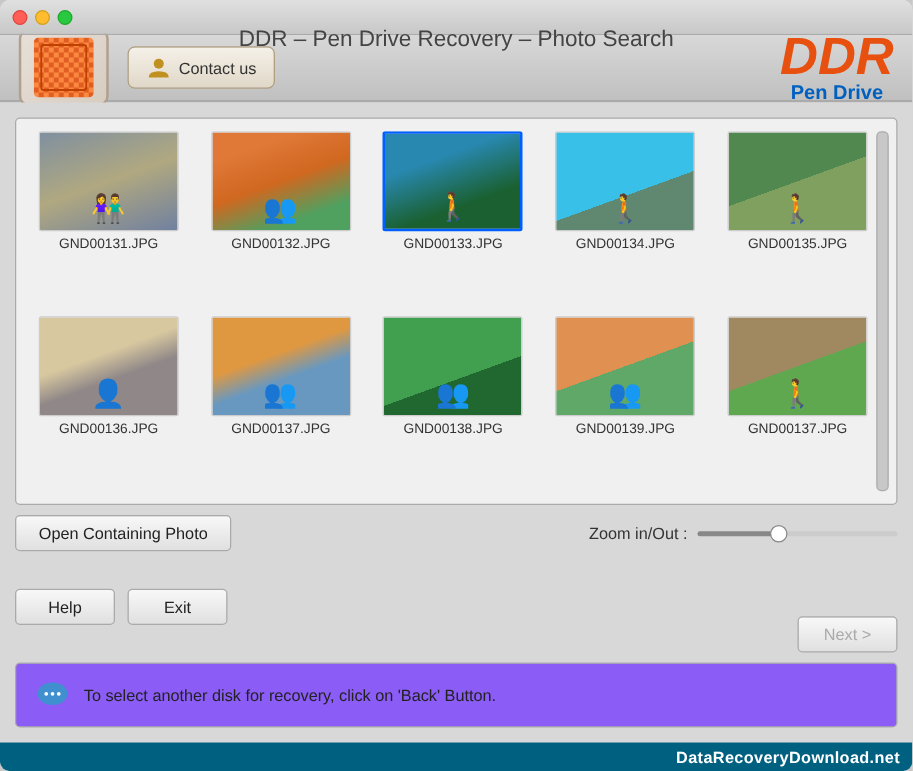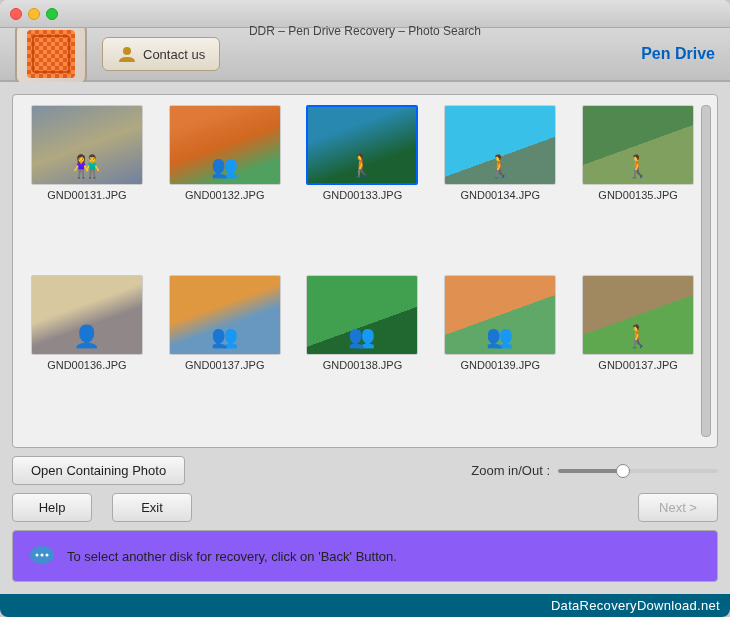--- a/index.html
+++ b/index.html
@@ -37,21 +37,21 @@
       border-radius: 50%;
       cursor: pointer;
     }
     .tl-close { background: #ff5f57; border: 1px solid #e0443e; }
     .tl-min { background: #febc2e; border: 1px solid #d4a017; }
     .tl-max { background: #28c840; border: 1px solid #1aab29; }
     .title-text {
       position: absolute;
       left: 50%;
       transform: translateX(-50%);
-      font-size: 12px;
+      font-size: 18px;
       color: #444;
       font-weight: 500;
       margin-top: 35px;
     }
     .header-bar {
       background: linear-gradient(to bottom, #d8d8d8, #c0c0c0);
       height: 54px;
       display: flex;
       align-items: center;
       padding: 0 15px;
@@ -199,34 +199,34 @@
       width: 14px;
       height: 14px;
       background: #fff;
       border: 1px solid #888;
       border-radius: 50%;
       cursor: pointer;
     }
     .nav-row {
       display: flex;
       align-items: center;
-      gap: 20px;
+      gap: 10px;
     }
     .nav-btn {
       background: linear-gradient(to bottom, #f8f8f8, #e0e0e0);
       border: 1px solid #aaa;
       border-radius: 4px;
       padding: 6px 18px;
       font-size: 13px;
       cursor: pointer;
       color: #222;
       min-width: 80px;
       text-align: center;
     }
-    .nav-btn.disabled { color: #aaa; cursor: default; }
+    .nav-btn.disabled { color: #aaa; cursor: default; margin-top: 44px; }
     .nav-spacer { flex: 1; }
     .info-bar {
       background: #8b5cf6;
       border: 1px solid #aaa;
       border-radius: 4px;
       padding: 10px 14px;
       display: flex;
       align-items: center;
       gap: 10px;
       font-size: 13px;
@@ -234,21 +234,21 @@
     }
     .chat-icon {
       width: 30px;
       height: 30px;
       flex-shrink: 0;
     }
     .watermark {
       background: #006080;
       color: #fff;
       font-size: 13px;
-      font-weight: normal;
+      font-weight: bold;
       text-align: right;
       padding: 4px 10px;
       letter-spacing: 0.3px;
     }
     .thumb-selected {
       border: 2px solid #0060ff !important;
     }
   </style>
 </head>
 <body>
@@ -284,20 +284,21 @@
     <button class="contact-btn">
 
       <svg width="20" height="20" viewBox="0 0 20 20">
         <circle cx="10" cy="7" r="4" fill="#c09020"></circle>
         <path d="M2 18 Q2 13 10 13 Q18 13 18 18" fill="#c09020"></path>
       </svg>
       <span>Contact us</span>
     </button>
 
     <div class="header-right">
+      <div class="ddr-text">DDR</div>
       <div class="pendrive-text">Pen Drive</div>
     </div>
   </div>
 
   <div class="main-content">
 
     <div class="photo-panel">
       <div class="photo-grid" id="photo-grid">
 
       <div class="photo-item">

